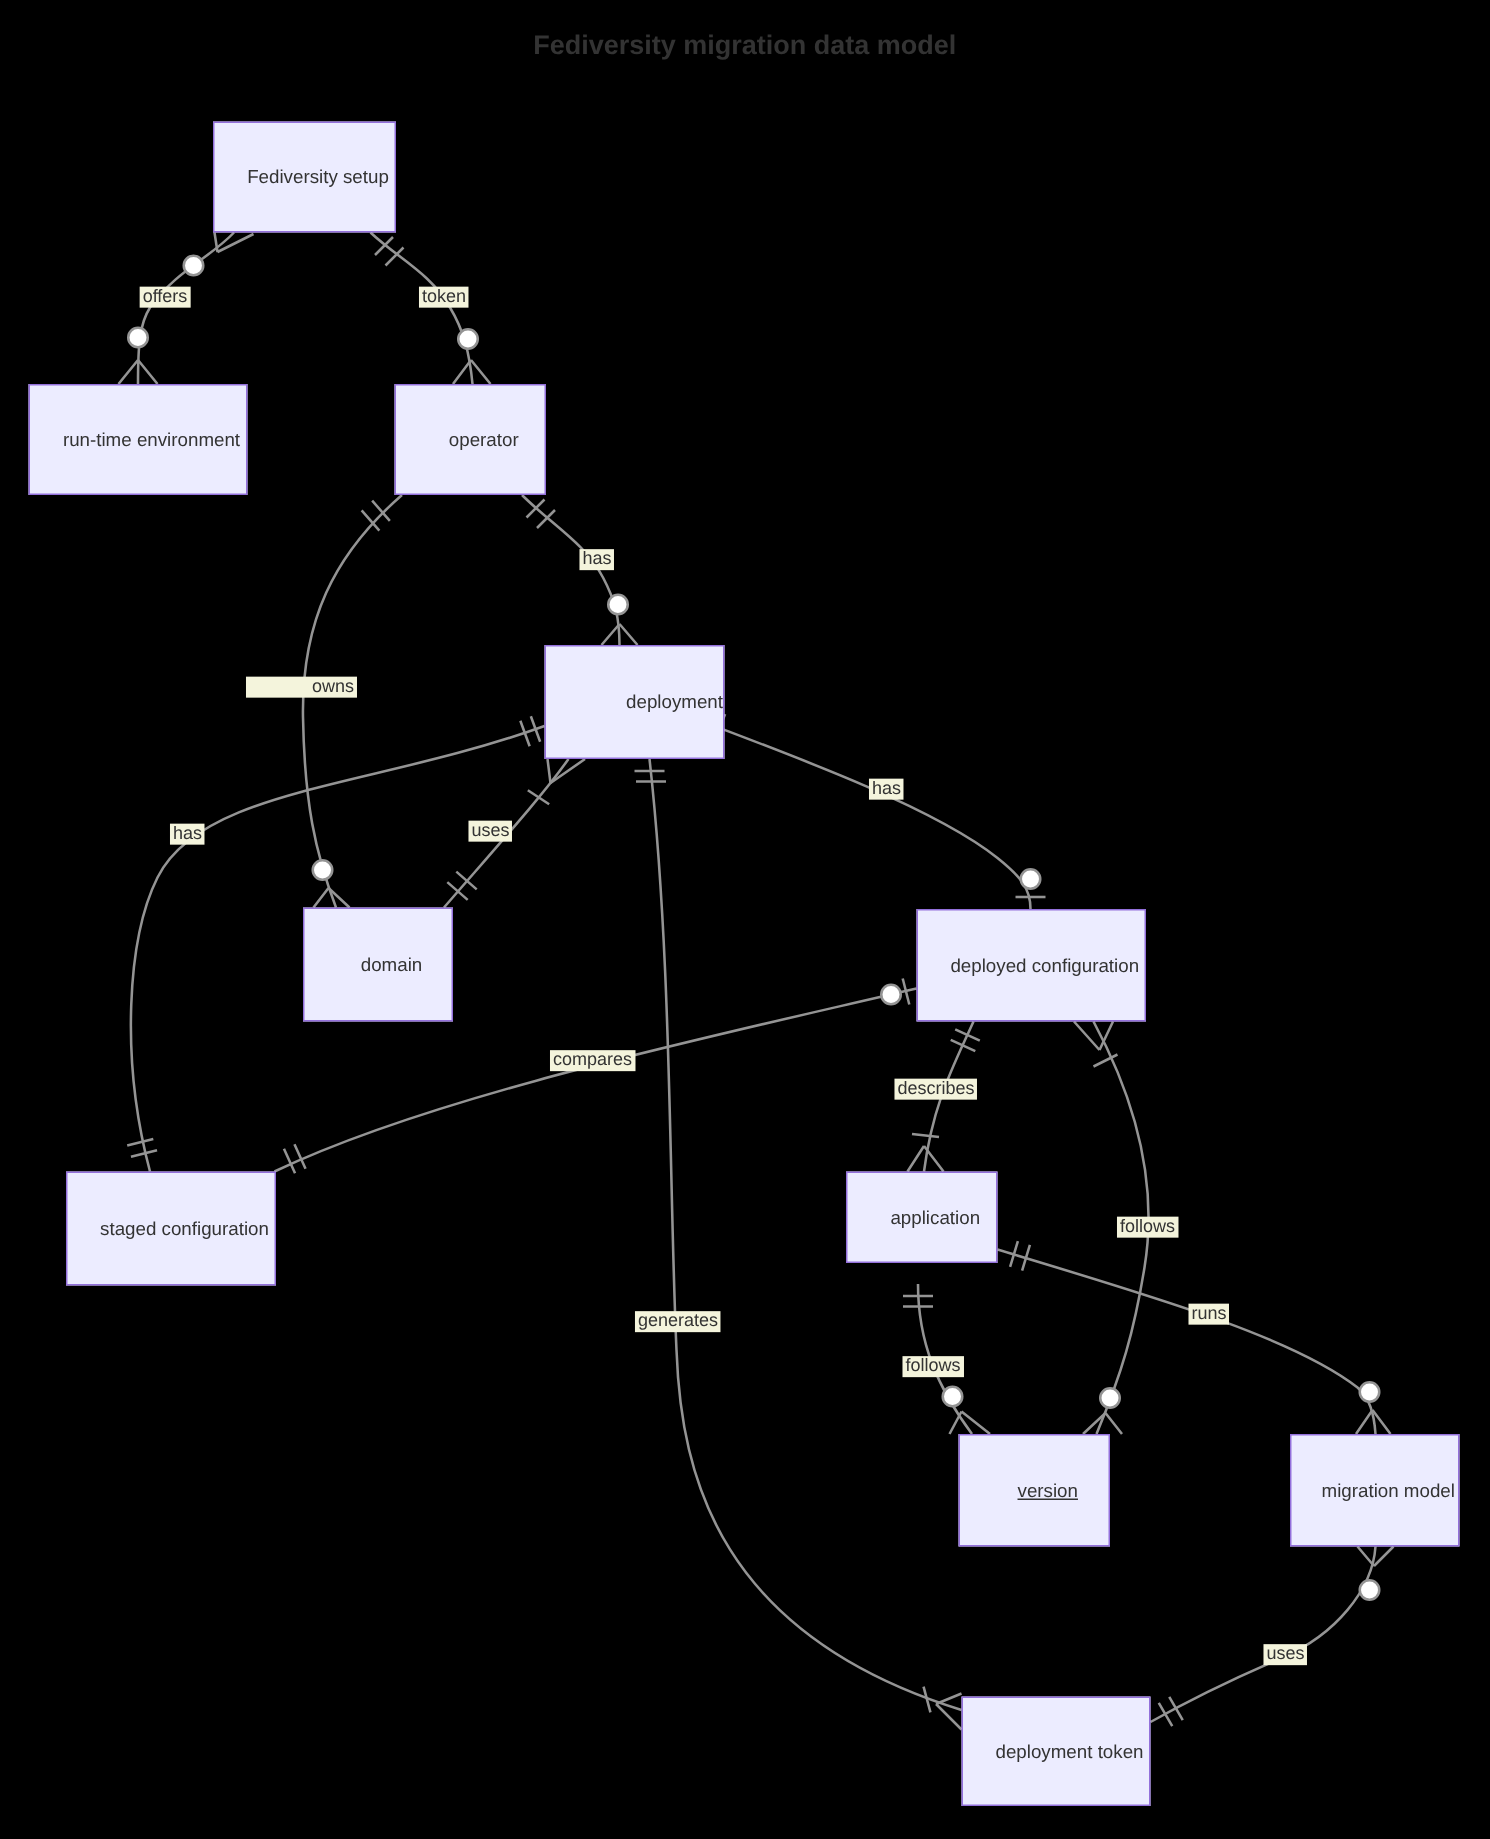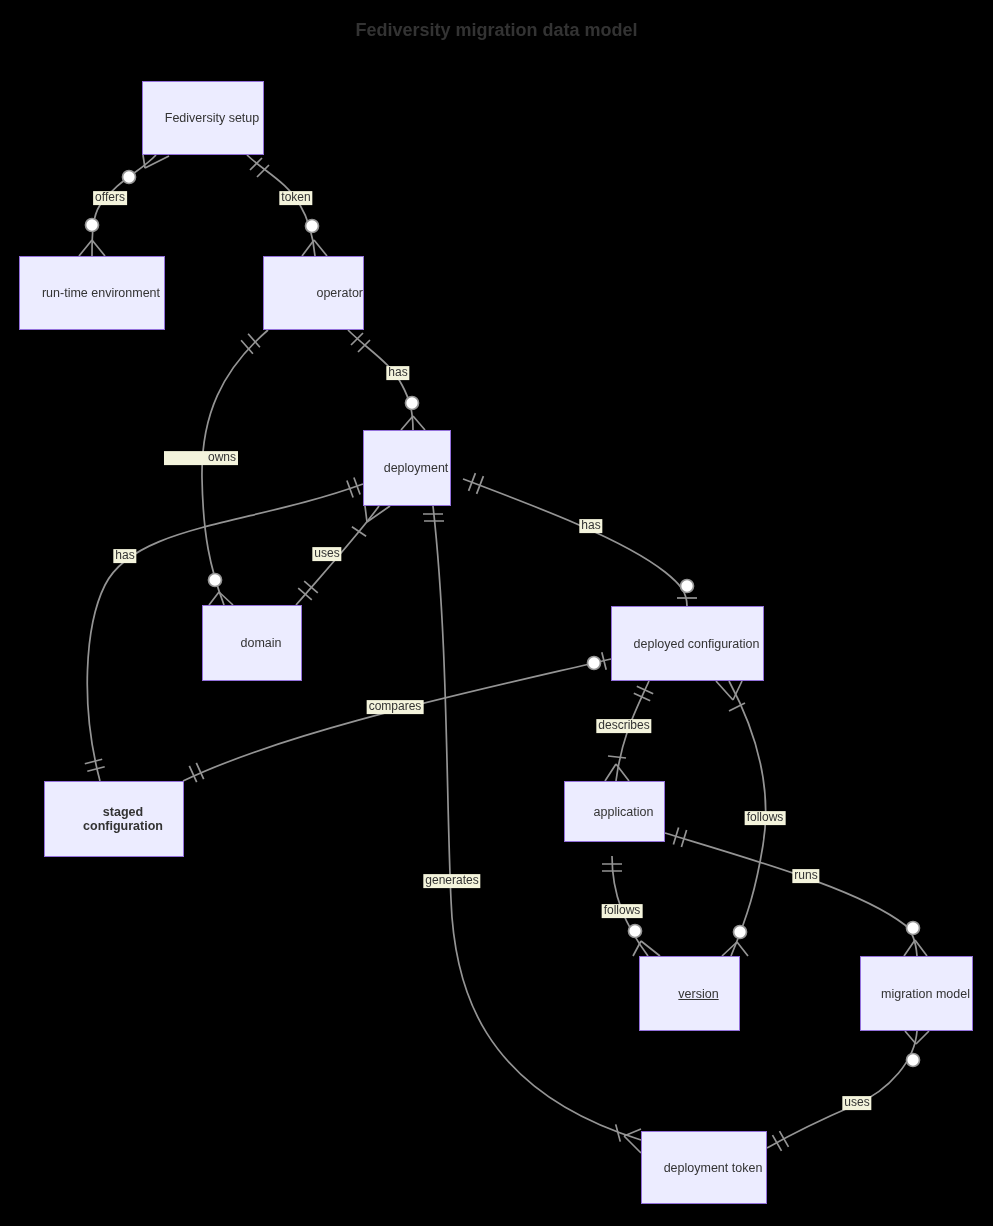--- a/index.html
+++ b/index.html
@@ -140,33 +140,33 @@
   <div class="edge-label" style="left:806px;top:876px;">runs</div>
   <div class="edge-label" style="left:452px;top:881px;">generates</div>
   <div class="edge-label" style="left:857px;top:1103px;">uses</div>
 
   <div class="entity" style="left:142px;top:81px;width:122px;height:74px;">
       <span>Fediversity setup</span>
     </div>
   <div class="entity" style="left:19px;top:256px;width:146px;height:74px;">
       <span>run-time environment</span>
     </div>
-  <div class="entity" style="left:263px;top:256px;width:101px;height:74px;justify-content:flex-end;">
+  <div class="entity" style="left:263px;top:256px;width:101px;height:74px;">
       <span>operator</span>
     </div>
-  <div class="entity" style="left:363px;top:430px;width:88px;height:76px;">
+  <div class="entity" style="left:363px;top:430px;width:120px;height:76px;justify-content:flex-end;">
       <span>deployment</span>
     </div>
   <div class="entity" style="left:202px;top:605px;width:100px;height:76px;">
       <span>domain</span>
     </div>
   <div class="entity" style="left:611px;top:606px;width:153px;height:75px;">
       <span>deployed configuration</span>
     </div>
-  <div class="entity" style="left:44px;top:781px;width:140px;height:76px;font-weight:bold;">
+  <div class="entity" style="left:44px;top:781px;width:140px;height:76px;">
       <span>staged configuration</span>
     </div>
   <div class="entity" style="left:564px;top:781px;width:101px;height:61px;">
       <span>application</span>
     </div>
   <div class="entity" style="left:639px;top:956px;width:101px;height:75px;text-decoration:underline;">
       <span>version</span>
     </div>
   <div class="entity" style="left:860px;top:956px;width:113px;height:75px;">
       <span>migration model</span>

